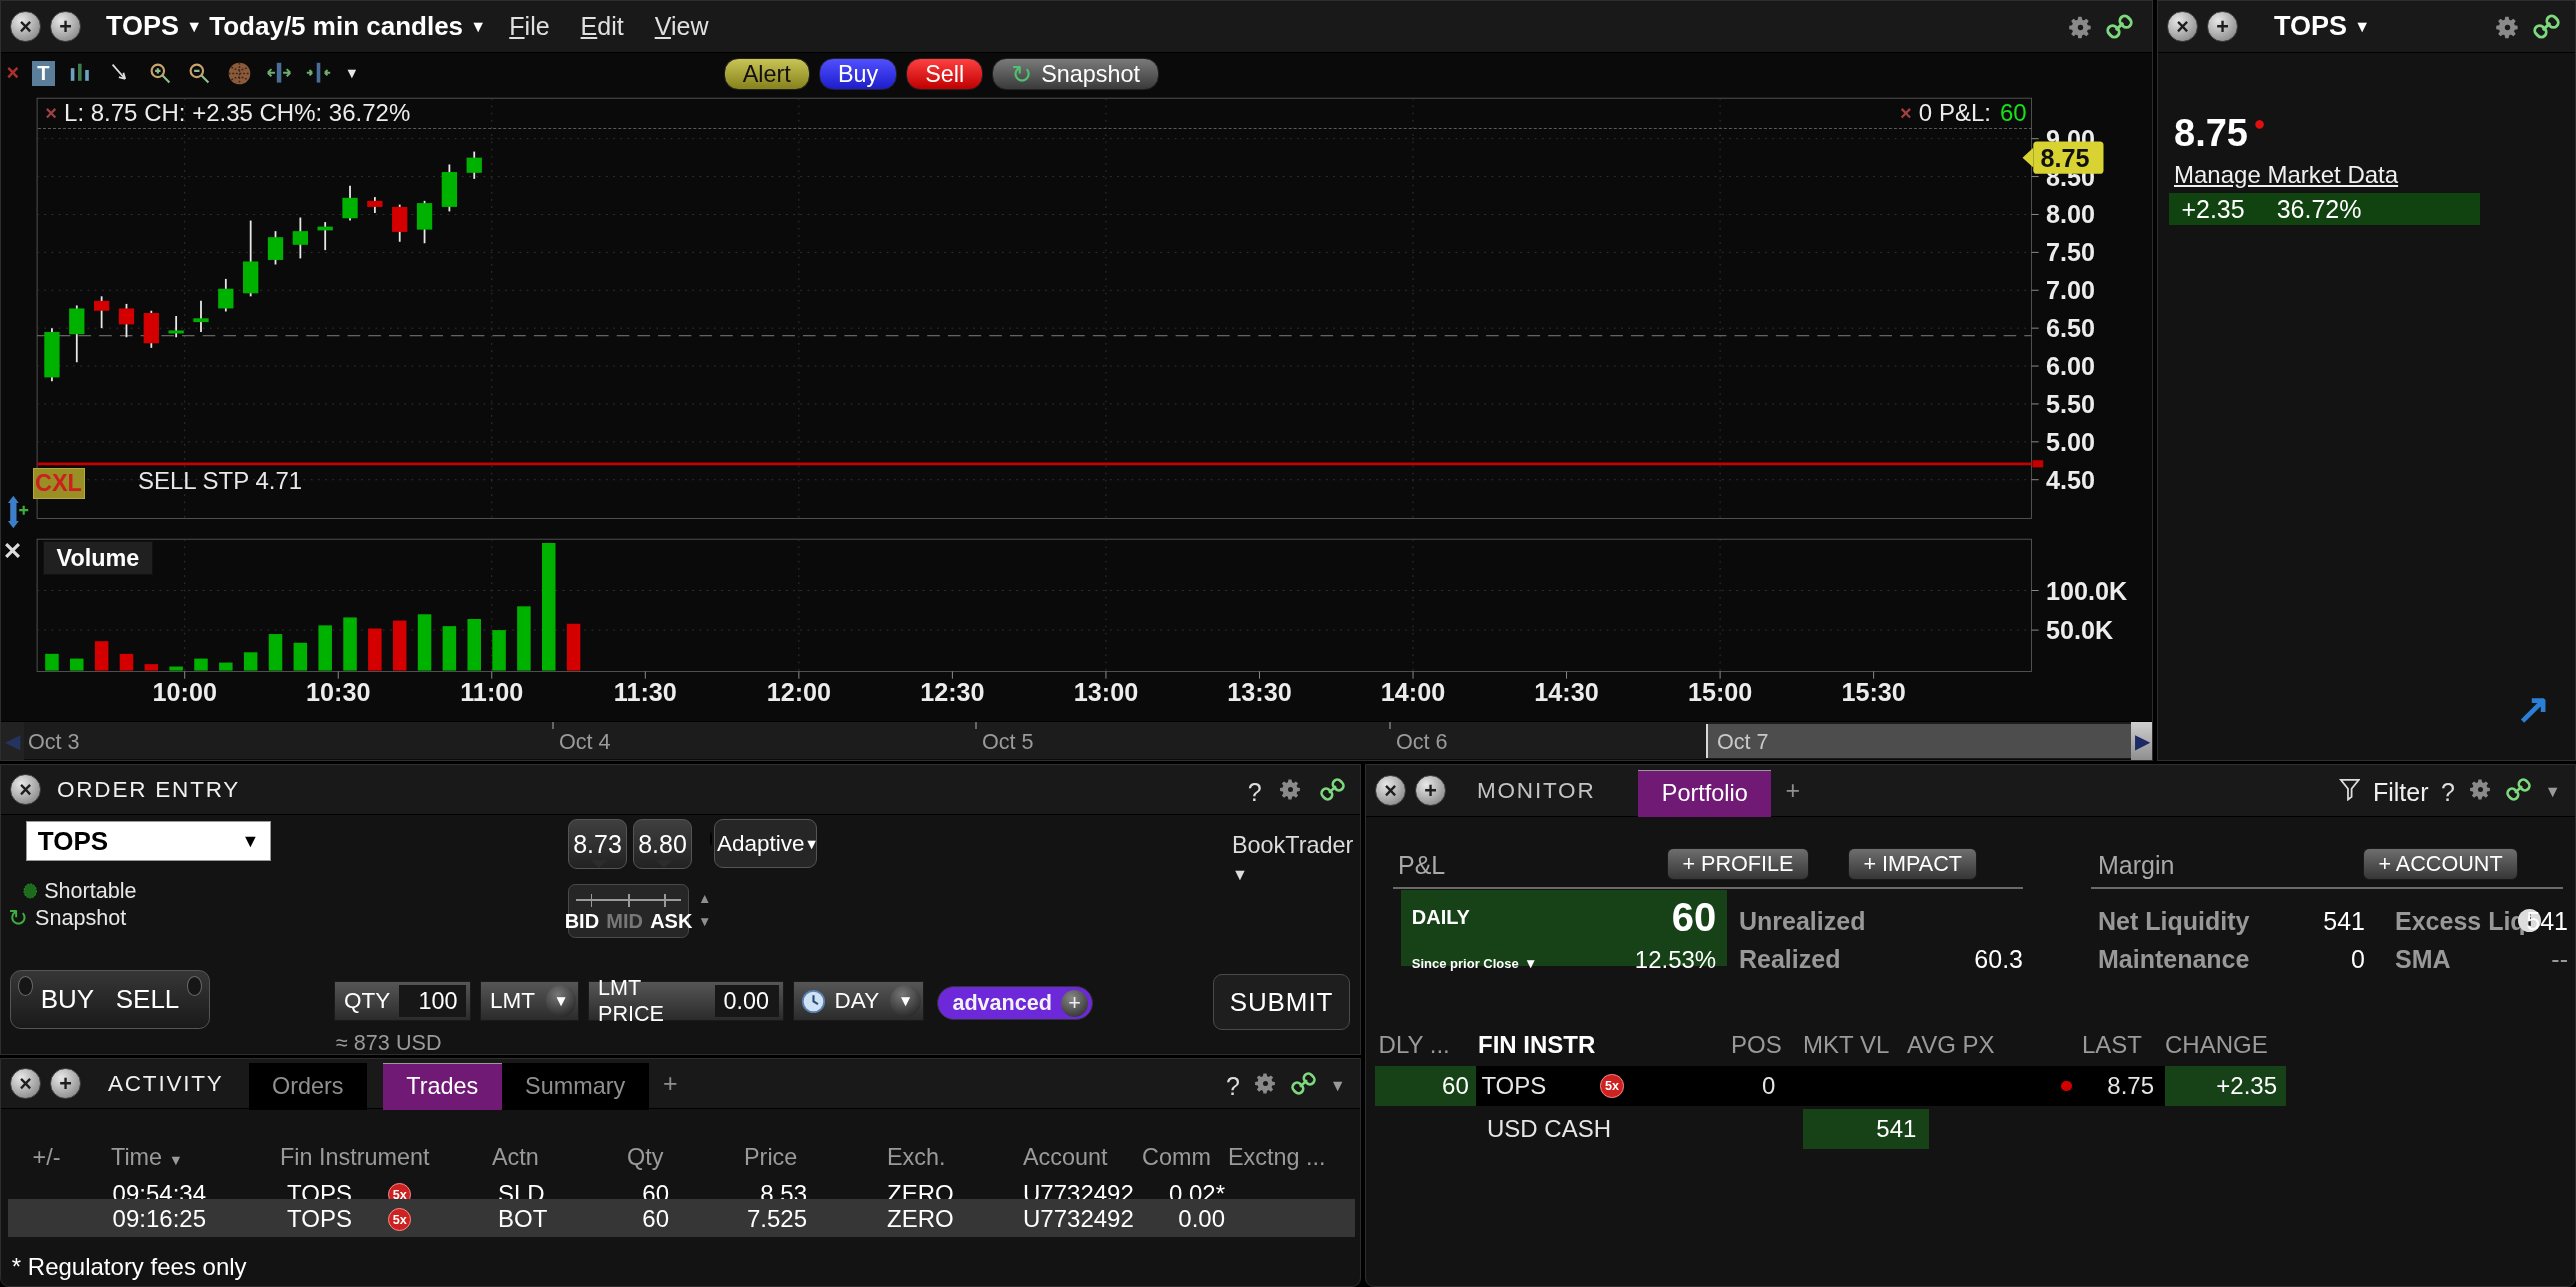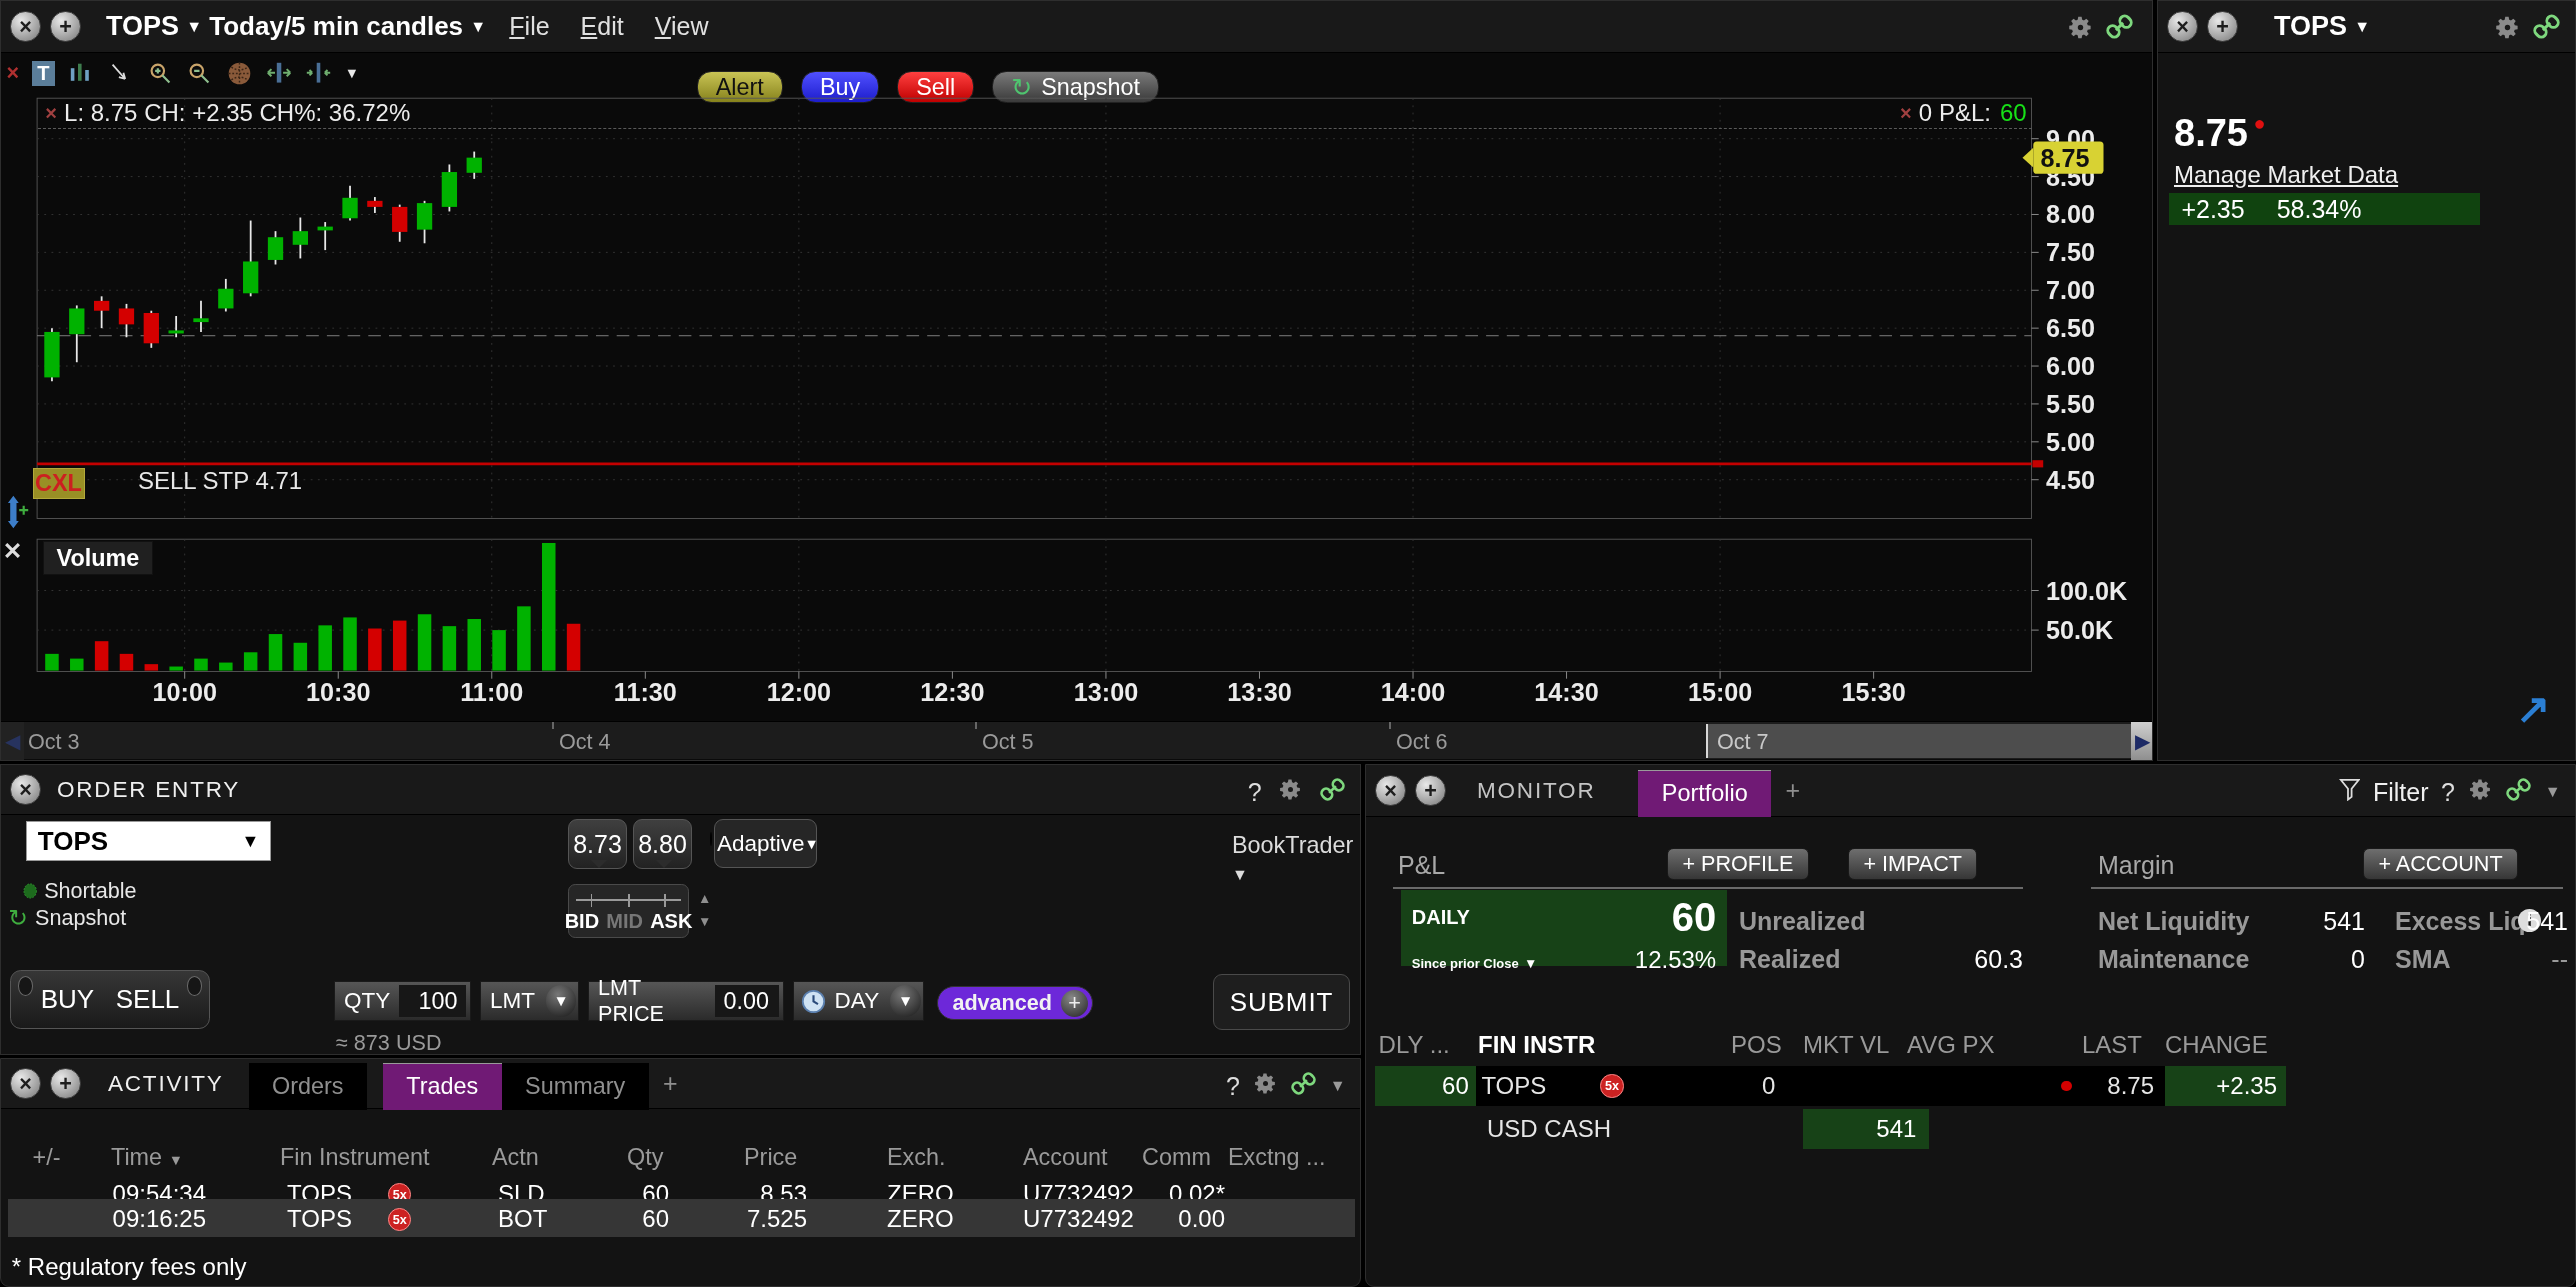--- a/index.html
+++ b/index.html
@@ -217,21 +217,21 @@
         </svg>
       </span>
     <span class="tool-ic">
         <svg width="27" height="23.4" viewBox="0 0 30 26">
           <rect x="13" y="2" width="4" height="22" fill="#4a6f96"></rect>
           <path d="M2 13 l6 0 M8 13 l-3 -3 M8 13 l-3 3 M28 13 l-6 0 M22 13 l3 -3 M22 13 l3 3" stroke="#6fae6f" stroke-width="2.2" fill="none"></path>
         </svg>
       </span>
     <span style="color:#e8e8e8;font-size:14.4px">▼</span>
 
-    <div style="position:absolute;right:995px;top:18px;display:flex;gap:18px">
+    <div style="position:absolute;right:995px;top:5px;display:flex;gap:9px">
       <div class="hot-btn" id="btn-alert">Alert</div>
       <div class="hot-btn" id="btn-buy">Buy</div>
       <div class="hot-btn" id="btn-sell">Sell</div>
       <div class="hot-btn" id="btn-snapshot">
           <span style="color:#4fc46f;font-size:25px">↻</span>
           <span>Snapshot</span>
         </div>
     </div>
   </div>
 
@@ -431,21 +431,21 @@
           <rect x="3" y="11" width="8" height="10" rx="4" transform="rotate(-45 7 16)"></rect>
           <rect x="13" y="3" width="8" height="10" rx="4" transform="rotate(-45 17 8)"></rect>
         </svg>
     </span>
   </div>
   <div id="quote-body">
     <span id="q-last"><span>8.75</span><span id="q-last-dot"> ●</span></span>
     <a id="q-manage">Manage Market Data</a>
     <div id="q-change-box">
       <span>+2.35</span>
-        <span>58.34%</span>
+        <span>36.72%</span>
     </div>
   </div>
   <span id="q-arrow">↗</span>
 </div>
 
 <div class="window" id="order-window">
   <div class="titlebar" style="height:50px">
     <div class="circle-btn">×</div>
     <span id="oe-title">ORDER ENTRY</span>
     <div class="panel-right-icons">

